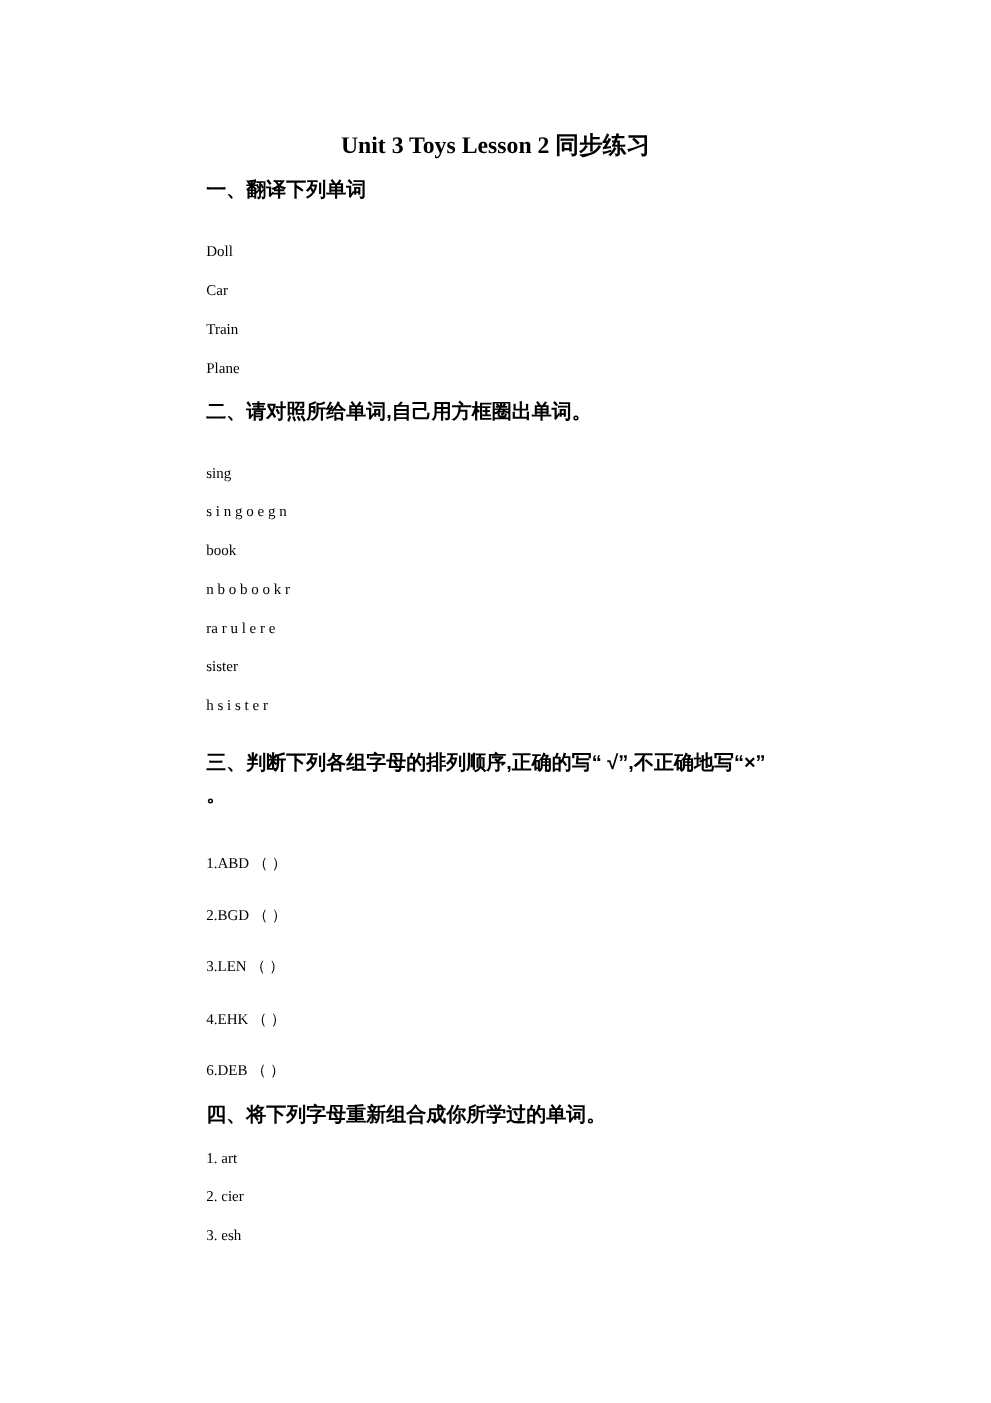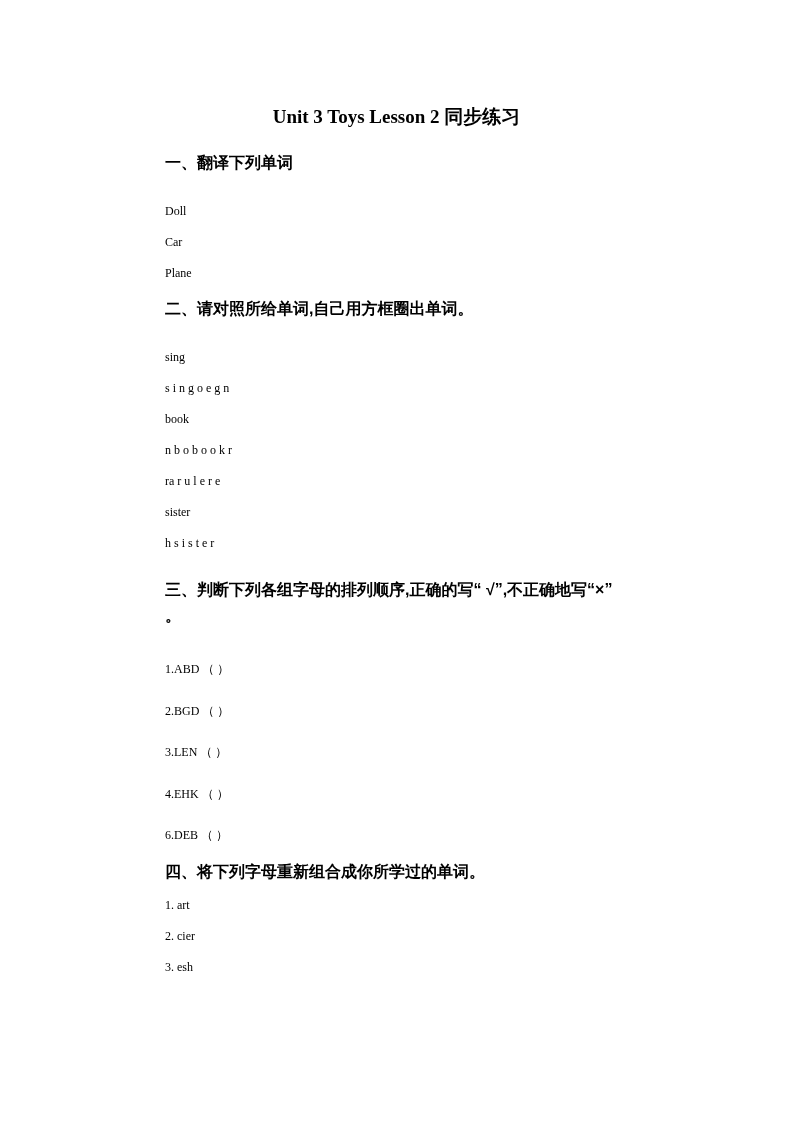--- a/index.html
+++ b/index.html
@@ -27,21 +27,21 @@
     font-family: "Liberation Serif", serif;
     margin: 0;
   }
   .section-heading {
     font-size: 16px;
     font-weight: bold;
     line-height: 26px;
     font-family: "Liberation Sans", sans-serif;
     margin: 0;
   }
-  .h1 { margin-top: 20px; }
+  .h1 { margin-top: 10px; }
   .h2 { margin-top: 7px; }
   .h3 { margin-top: 18px; }
   .h4 { margin-top: 2px; }
   .lines {
     margin-top: 20px;
   }
   .line {
     font-size: 12px;
     line-height: 31px;
     white-space: pre;
@@ -58,20 +58,21 @@
 <body>
 
 <div class="page">
 
   <h1 class="doc-title">Unit 3 Toys Lesson 2 同步练习</h1>
 
   <h2 class="section-heading h1">一、翻译下列单词</h2>
   <div class="lines">
     <div class="line">Doll</div>
     <div class="line">Car</div>
+    <div class="line">Train</div>
     <div class="line">Plane</div>
   </div>
 
   <h2 class="section-heading h2">二、请对照所给单词,自己用方框圈出单词。</h2>
   <div class="lines">
     <div class="line">sing</div>
     <div class="line">s i n g o e g n</div>
     <div class="line">book</div>
     <div class="line">n b o b o o k r</div>
     <div class="line">ra r u l e r e</div>

